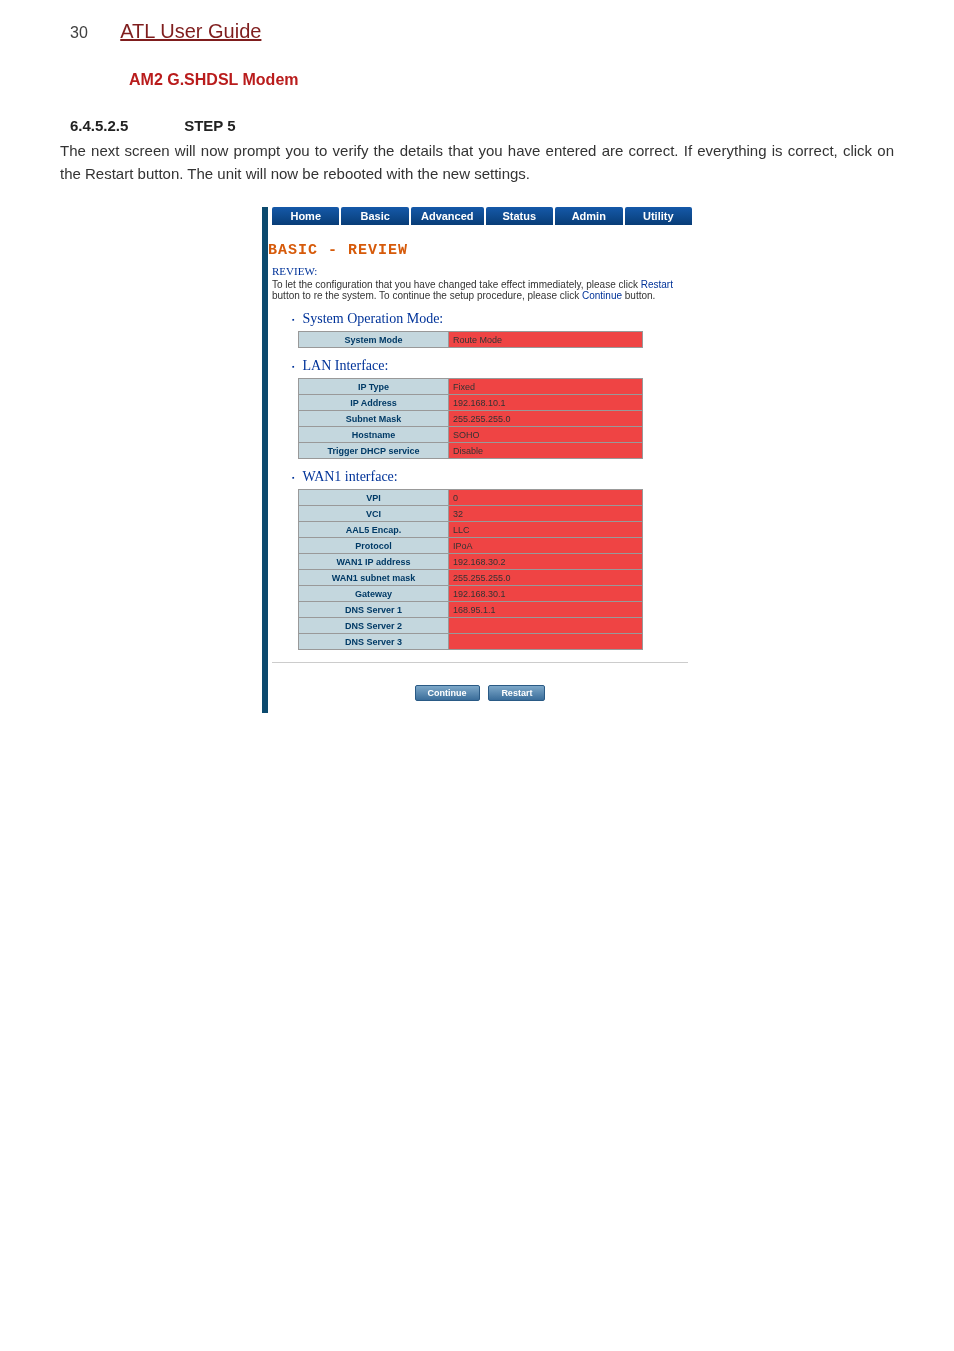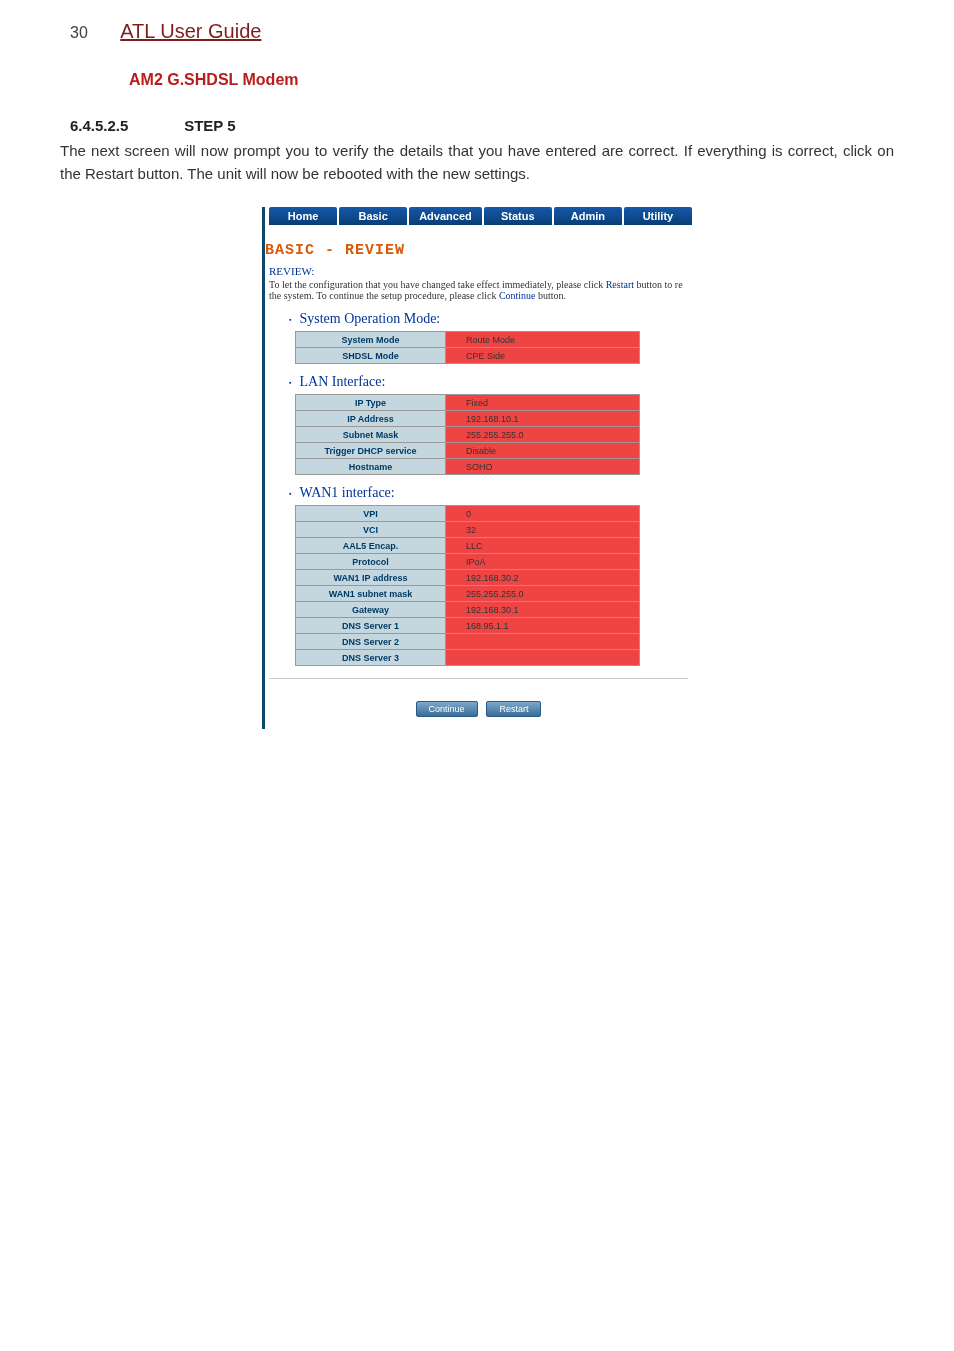--- a/index.html
+++ b/index.html
@@ -52,21 +52,21 @@
     .section-body {
       margin: 0 60px 22px 60px;
       font-size: 15px;
       color: #333;
       line-height: 1.5;
       text-align: justify;
     }
     .modem-ui {
       width: 430px;
       margin: 0 auto;
-      border-left: 3px solid #0c4a6e;
+      border-left: 6px solid #0c4a6e;
       font-family: Verdana, Arial, sans-serif;
       font-size: 10px;
       padding-bottom: 12px;
     }
     .nav-tabs {
       display: flex;
       margin-left: 4px;
       margin-top: 4px;
       gap: 2px;
     }
@@ -93,21 +93,21 @@
     .review-header {
       color: #003399;
       font-size: 11px;
       margin-left: 4px;
       font-family: "Times New Roman", serif;
     }
     .review-text {
       margin: 2px 4px 4px 4px;
       font-size: 10px;
       color: #333;
-      font-family: Liberation Serif, serif;
+      font-family: Liberation Sans, sans-serif;
     }
     .restart-link, .continue-link {
       color: #003399;
     }
     .subsection {
       color: #003399;
       font-size: 14px;
       margin: 10px 0 4px 24px;
       font-family: "Times New Roman", serif;
     }
@@ -118,21 +118,21 @@
       vertical-align: middle;
     }
     .config-table {
       border-collapse: collapse;
       margin-left: 30px;
       width: 345px;
       font-size: 9px;
     }
     .config-table td {
       border: 1px solid #999;
-      padding: 2px 20px;
+      padding: 2px 4px;
       height: 16px;
     }
     .config-table td.label {
       background: #c4d7de;
       color: #003a66;
       font-weight: bold;
       text-align: center;
       width: 150px;
     }
     .config-table td.value {
@@ -141,20 +141,21 @@
       text-align: left;
     }
     .hr-sep {
       border: none;
       border-top: 1px solid #ccc;
       margin: 12px 4px 8px 4px;
     }
     .action-buttons {
       text-align: center;
       margin-top: 22px;
+      font-weight: bold;
     }
     .action-btn {
       display: inline-block;
       background: linear-gradient(#7da8c9, #3a6d9a);
       color: #fff;
       font-size: 9px;
       padding: 2px 12px;
       border: 1px solid #2a5a85;
       border-radius: 2px;
       cursor: pointer;
@@ -193,49 +194,45 @@
     <span>To let the configuration that you have changed take effect immediately, please click </span><span class="restart-link">Restart</span><span> button to re the system. To continue the setup procedure, please click </span><span class="continue-link">Continue</span><span> button.</span>
   </div>
 
   <div class="subsection">System Operation Mode:</div>
   <table class="config-table">
     <tbody>
         <tr>
       <td class="label">System Mode</td>
       <td class="value">Route Mode</td>
     </tr>
-    <tr>
-      <td class="label">SHDSL Mode</td>
-      <td class="value">CPE Side</td>
-    </tr>
   </tbody>
     </table>
 
   <div class="subsection">LAN Interface:</div>
   <table class="config-table">
     <tbody>
         <tr>
           <td class="label">IP Type</td>
           <td class="value">Fixed</td>
         </tr>
     <tr>
           <td class="label">IP Address</td>
           <td class="value">192.168.10.1</td>
         </tr>
     <tr>
           <td class="label">Subnet Mask</td>
           <td class="value">255.255.255.0</td>
         </tr>
     <tr>
+          <td class="label">Hostname</td>
+          <td class="value">SOHO</td>
+        </tr>
+    <tr>
           <td class="label">Trigger DHCP service</td>
           <td class="value">Disable</td>
-        </tr>
-    <tr>
-          <td class="label">Hostname</td>
-          <td class="value">SOHO</td>
         </tr>
   </tbody>
     </table>
 
   <div class="subsection">WAN1 interface:</div>
   <table class="config-table">
     <tbody>
         <tr>
           <td class="label">VPI</td>
           <td class="value">0</td>

